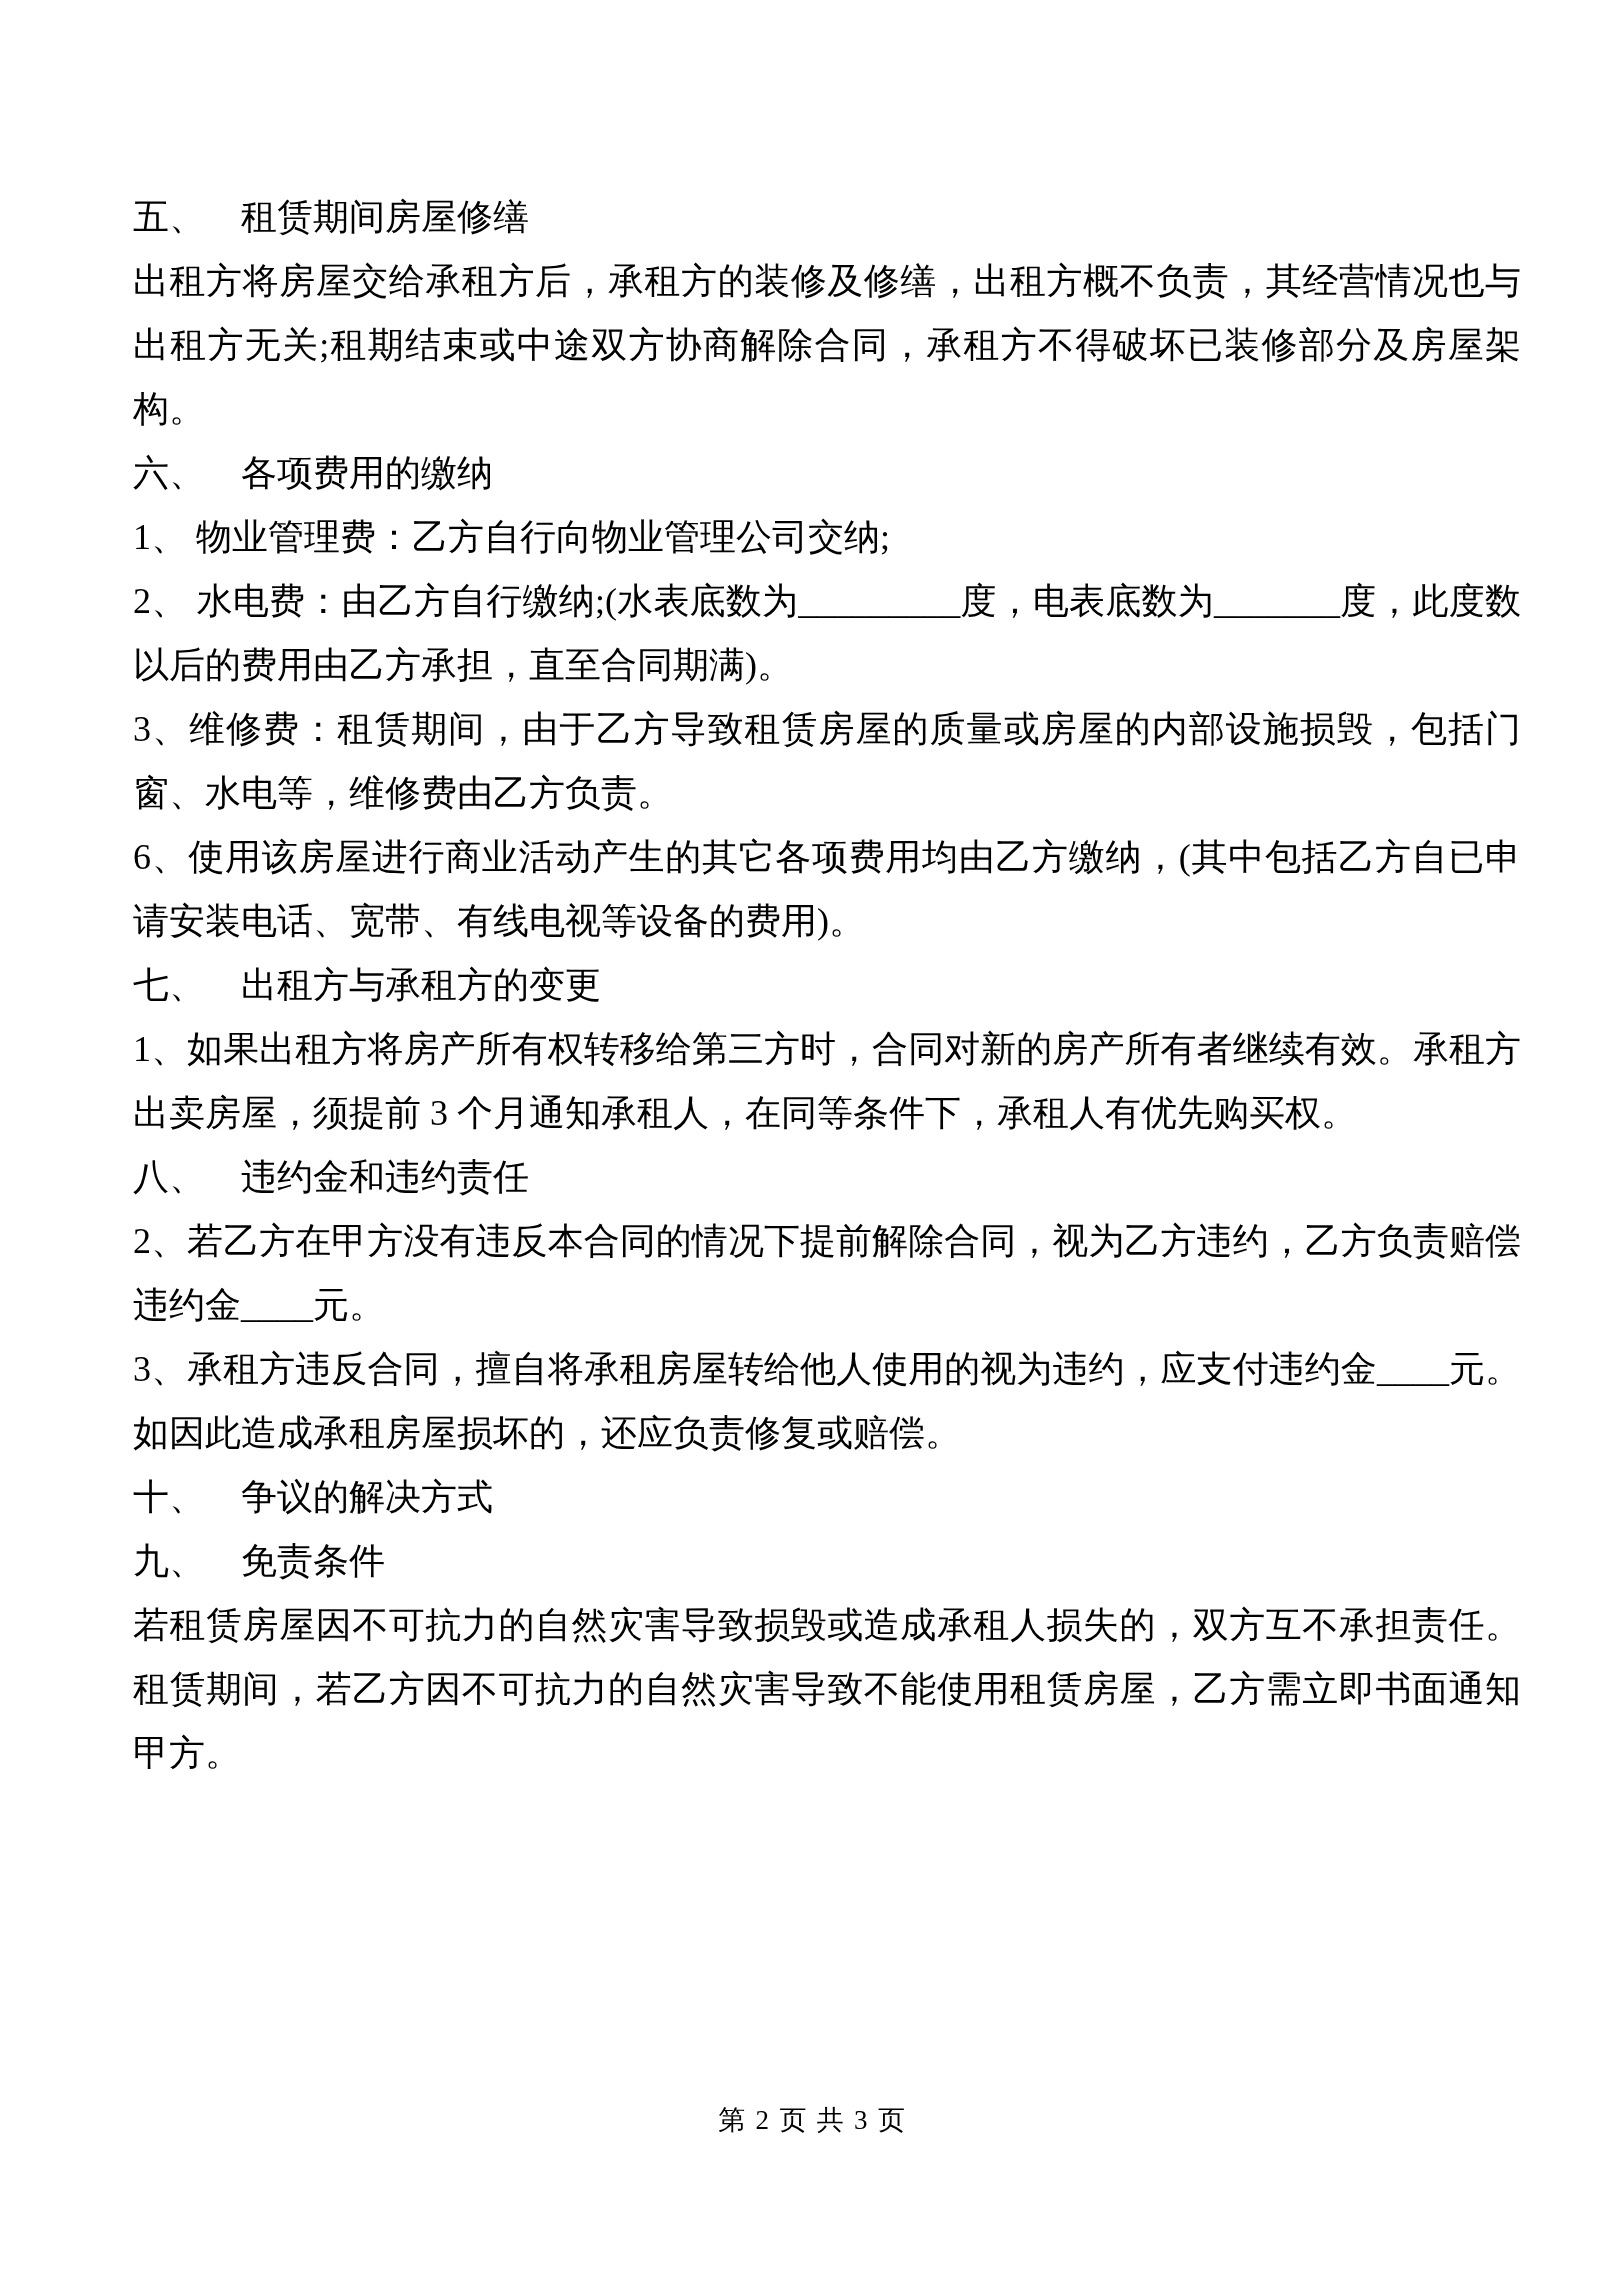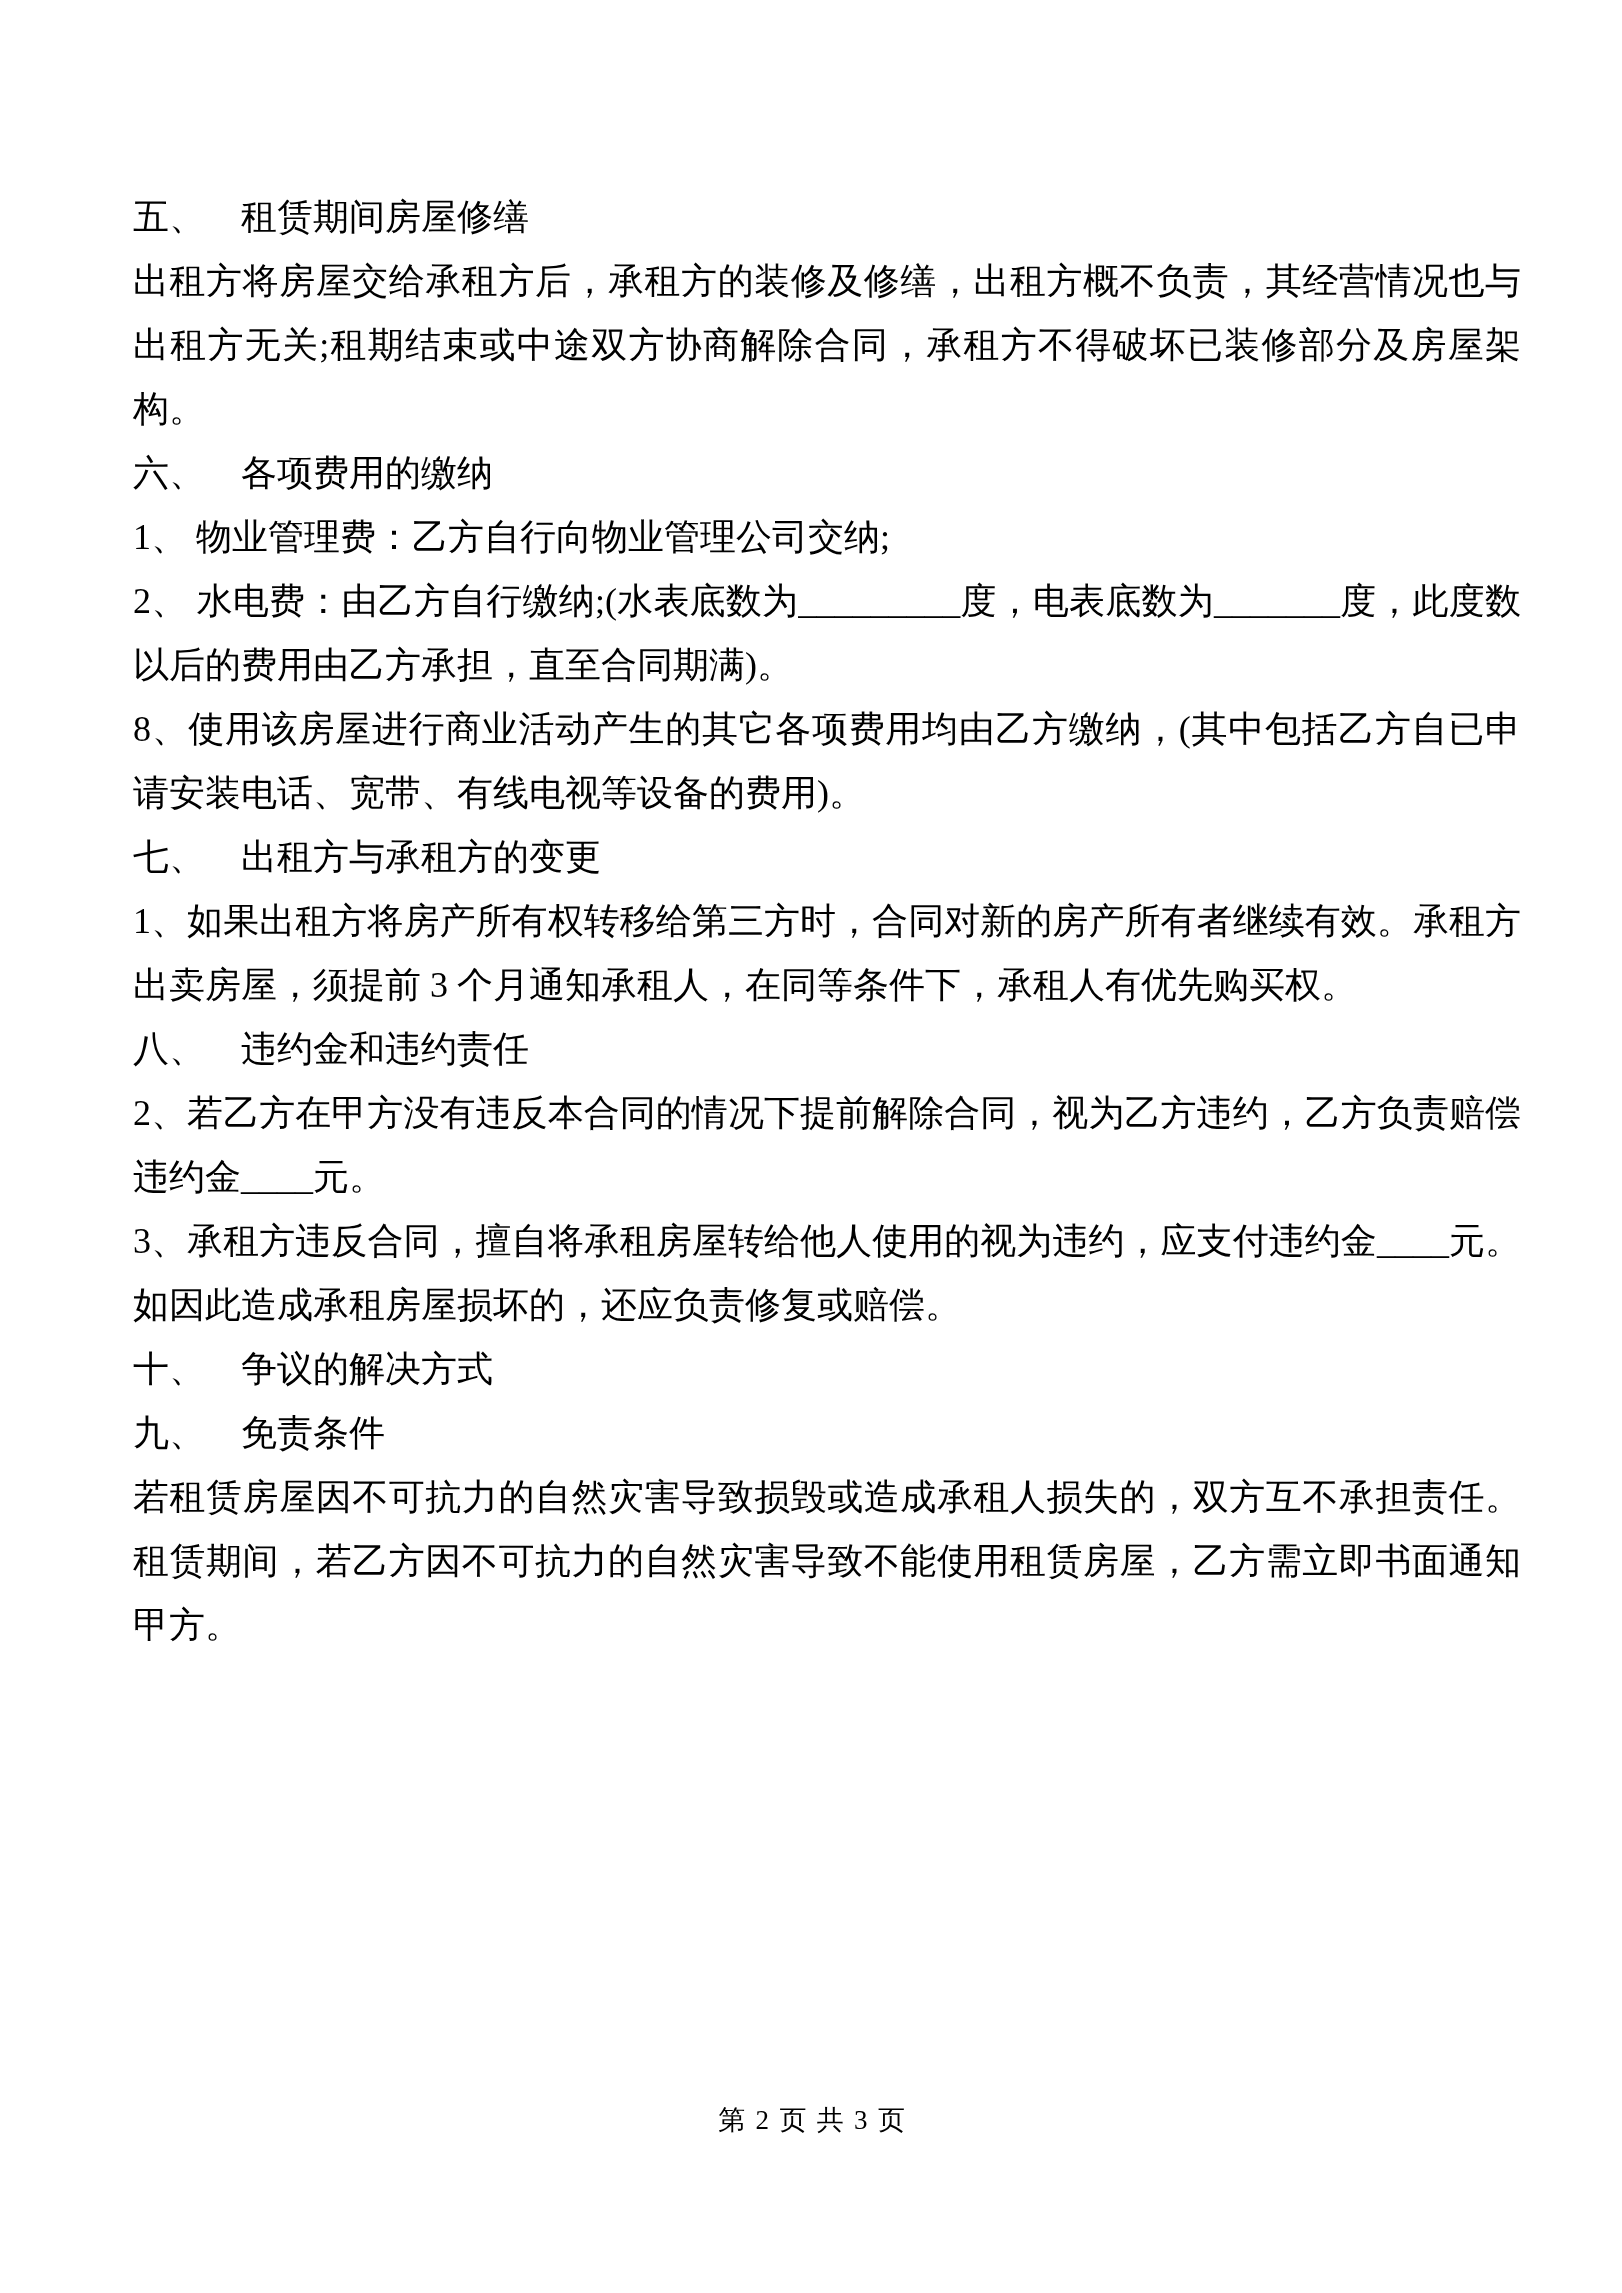--- a/index.html
+++ b/index.html
@@ -58,21 +58,22 @@
 
     <div>
       <p class="section-heading">五、　租赁期间房屋修缮</p>
       <p>出租方将房屋交给承租方后，承租方的装修及修缮，出租方概不负责，其经营情况也与出租方无关;租期结束或中途双方协商解除合同，承租方不得破坏已装修部分及房屋架构。</p>
     </div>
 
     <div>
       <p class="section-heading">六、　各项费用的缴纳</p>
       <p>1、 物业管理费：乙方自行向物业管理公司交纳;</p>
       <p>2、 水电费：由乙方自行缴纳;(水表底数为_________度，电表底数为_______度，此度数以后的费用由乙方承担，直至合同期满)。</p>
-      <p>8、使用该房屋进行商业活动产生的其它各项费用均由乙方缴纳，(其中包括乙方自已申请安装电话、宽带、有线电视等设备的费用)。</p>
+      <p>3、维修费：租赁期间，由于乙方导致租赁房屋的质量或房屋的内部设施损毁，包括门窗、水电等，维修费由乙方负责。</p>
+      <p>6、使用该房屋进行商业活动产生的其它各项费用均由乙方缴纳，(其中包括乙方自已申请安装电话、宽带、有线电视等设备的费用)。</p>
     </div>
 
     <div>
       <p class="section-heading">七、　出租方与承租方的变更</p>
       <p>1、如果出租方将房产所有权转移给第三方时，合同对新的房产所有者继续有效。承租方出卖房屋，须提前 3 个月通知承租人，在同等条件下，承租人有优先购买权。</p>
     </div>
 
     <div>
       <p class="section-heading">八、　违约金和违约责任</p>
       <p>2、若乙方在甲方没有违反本合同的情况下提前解除合同，视为乙方违约，乙方负责赔偿违约金____元。</p>

